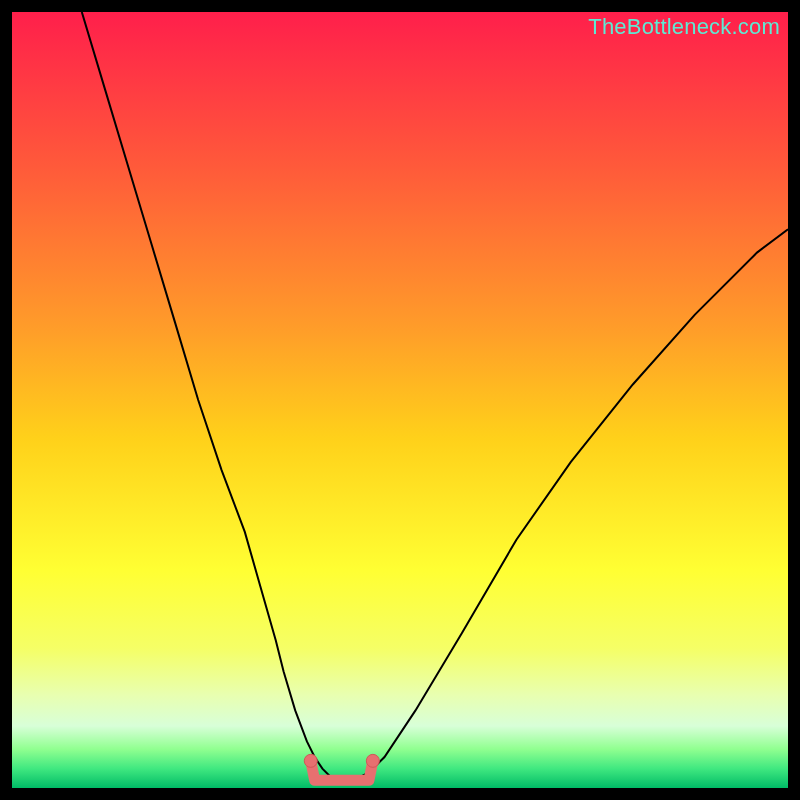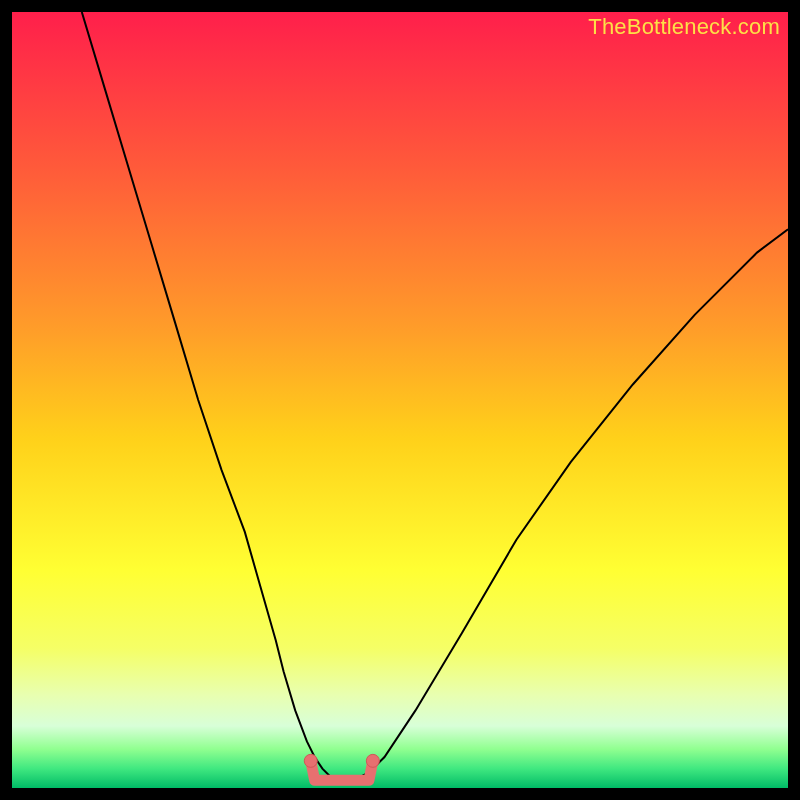--- a/index.html
+++ b/index.html
@@ -12,21 +12,21 @@
     background: #000;
   }
   .plot {
     position: absolute;
     left: 12px; top: 12px;
     width: 776px; height: 776px;
   }
   .watermark {
     position: absolute;
     top: 14px; right: 20px;
-    color: #fde047;
+    color: #5eead4;
     font-size: 22px;
     letter-spacing: 0.2px;
     font-family: Arial, sans-serif;
   }
 </style>
 </head>
 <body>
 
 <div class="frame">
   <svg class="plot" viewBox="0 0 776 776">

